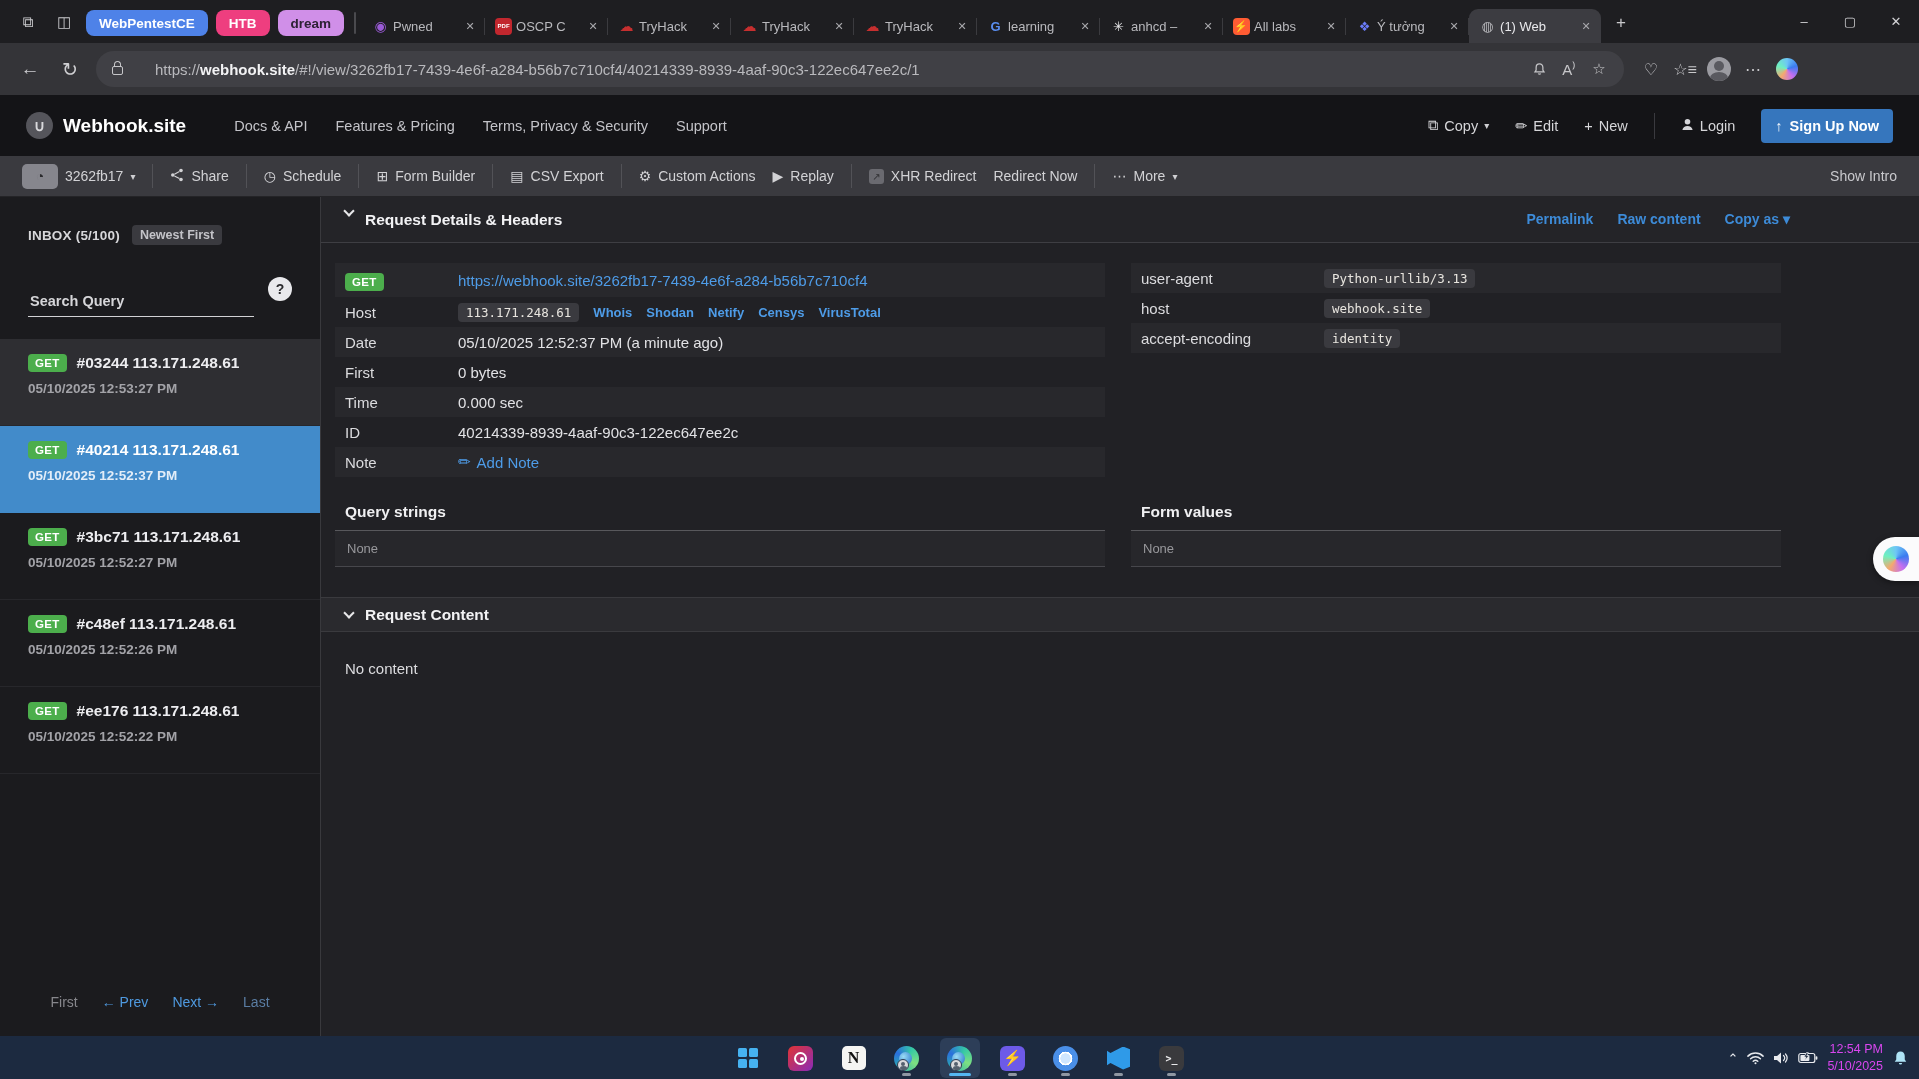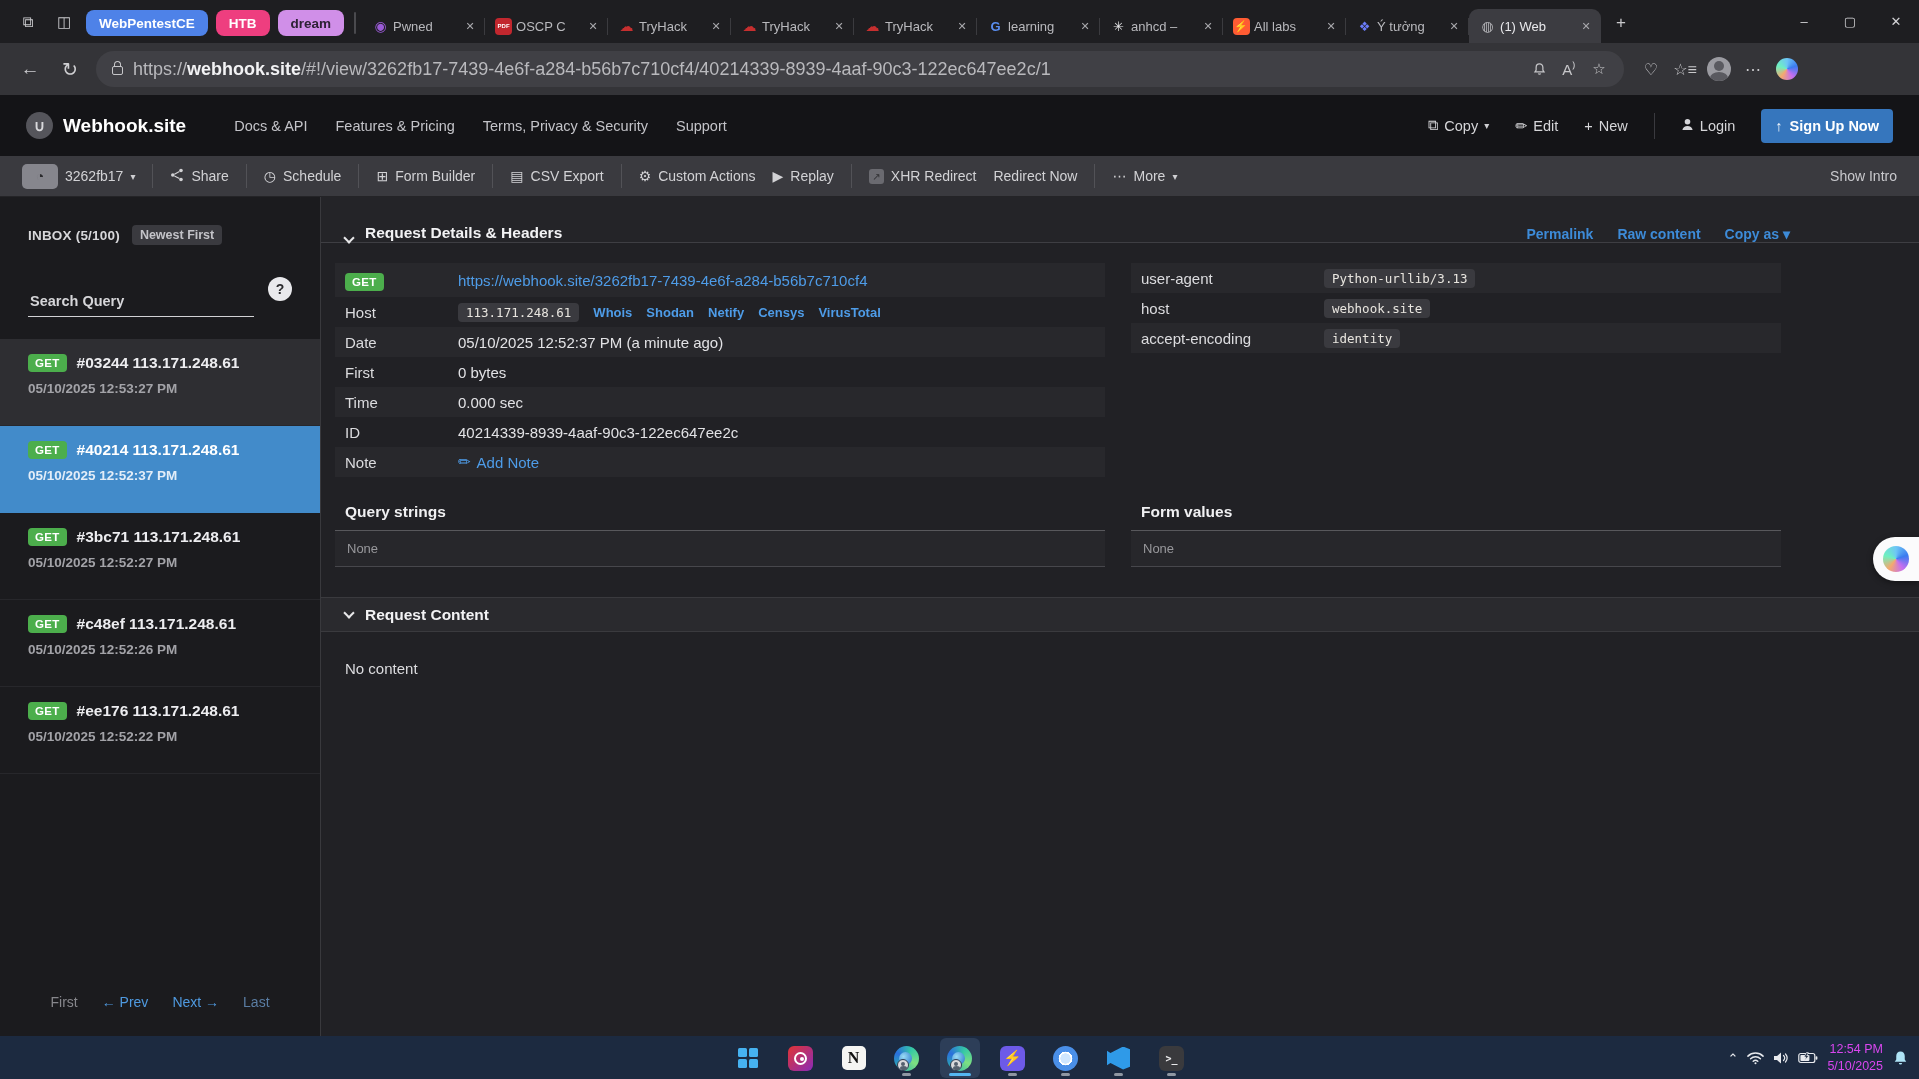--- a/index.html
+++ b/index.html
@@ -38,21 +38,21 @@
     color:#d4d4d7; font-size:13px; }
 
   .addressbar { height:52px; background:#343438; display:flex; align-items:center; padding:0 10px; }
   .nav-btn { width:34px; height:34px; display:flex; align-items:center; justify-content:center;
     color:#cfcfd2; font-size:19px; border-radius:6px; margin:0 3px; }
   .url-pill { flex:none; width:1528px; height:36px; background:#404045; border-radius:18px;
     display:flex; align-items:center; padding:0 10px 0 14px; margin-left:6px; }
   .lock-glyph { width:11px; height:9px; border:1.6px solid #c6c6c9; border-radius:2px; position:relative; margin:3px 10px 0 2px; }
   .lock-glyph::before { content:""; position:absolute; left:1px; top:-6px; width:5px; height:5px;
     border:1.6px solid #c6c6c9; border-bottom:none; border-radius:4px 4px 0 0; }
-  .url-text { font-size:18px; color:#b9b9bd; white-space:nowrap; overflow:hidden; flex:1; }
+  .url-text { font-size:15px; color:#b9b9bd; white-space:nowrap; overflow:hidden; flex:1;margin-left:22px; }
   .url-text b { color:#f2f2f4; font-weight:700; }
   .pill-icon { width:30px; height:30px; display:flex; align-items:center; justify-content:center;
     color:#c6c6c9; font-size:15px; flex:none; }
   .chrome-right { display:flex; align-items:center; margin-left:10px; }
   .chrome-icon { width:34px; height:34px; display:flex; align-items:center; justify-content:center;
     color:#c9c9cc; font-size:16px; border-radius:6px; }
   .avatar-circ { width:24px; height:24px; border-radius:50%; background:#9b9ba1; position:relative; overflow:hidden; }
   .avatar-circ::before { content:""; position:absolute; left:7px; top:4px; width:10px; height:10px; border-radius:50%; background:#5a5a60; }
   .avatar-circ::after { content:""; position:absolute; left:3px; top:15px; width:18px; height:12px; border-radius:50%; background:#5a5a60; }
   .copilot-orb { width:22px; height:22px; border-radius:50%;
@@ -111,21 +111,21 @@
   .ri-time { margin-top:9px; color:#a3a3a8; font-size:13.5px; font-weight:700; }
   .req-item.selected .ri-time { color:#e3edf8; }
   .pagination { position:absolute; bottom:26px; left:0; width:100%; display:flex;
     justify-content:center; gap:24px; font-size:14px; }
   .pg-dim { color:#87878c; }
   .pg-link { color:#4f9ae0; }
   .pg-last { color:#5a7da3; }
 
   .main { flex:1; position:relative; padding-left:14px; }
   .section-head { height:46px; margin-left:-14px; padding:14px 129px 0 24px; background:#242428;
-    border-bottom:1px solid #3e3e43; display:flex; align-items:flex-end; }
+    border-bottom:1px solid #3e3e43; display:flex; align-items:flex-start; }
   .chev { width:8px; height:8px; border-right:2.4px solid #e8e8ea; border-bottom:2.4px solid #e8e8ea;
     transform:rotate(45deg); margin:-4px 12px 0 0; flex:none; }
   .section-title { color:#f2f2f4; font-size:15.5px; font-weight:700; }
   .head-links { margin-left:auto; display:flex; gap:24px; align-items:center; }
   .head-links span { color:#3d8bd8; font-size:14px; font-weight:700; }
 
   .tables { display:flex; gap:26px; margin-top:20px; padding-right:115px; }
   .tbl-left { width:770px; flex:none; }
   .tbl-right { width:650px; flex:none; }
   .trow { min-height:30px; display:flex; align-items:center; padding:2px 10px; font-size:15px; color:#e2e2e5; }

